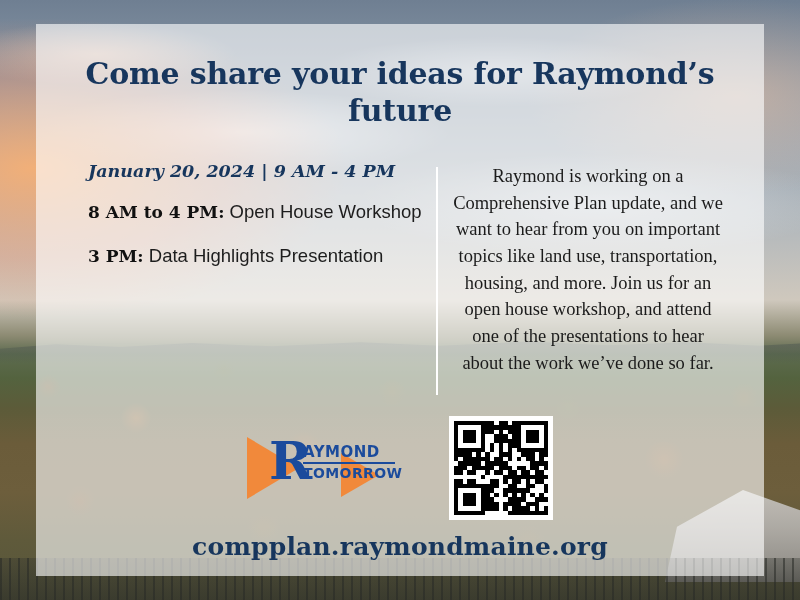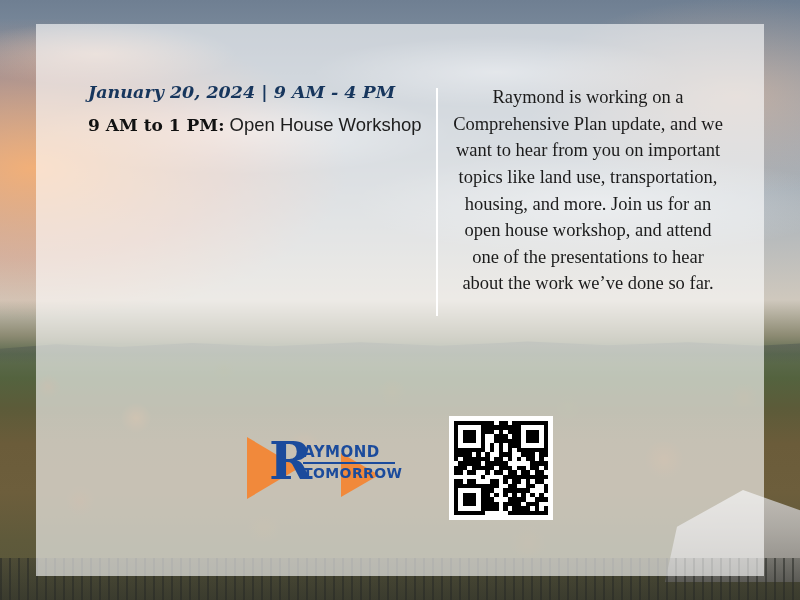--- a/index.html
+++ b/index.html
@@ -154,21 +154,21 @@
     box-sizing: border-box;
   }
 
   .when {
     color: #17365d;
     font-family: "DejaVu Serif", "Liberation Serif", serif;
     font-weight: bold;
     font-style: italic;
     font-size: 17.5px;
     line-height: 1.42;
-    margin-bottom: 8px;
+    margin-bottom: 16px;
   }
   .sched-row {
     color: #1d1d1d;
     font-size: 18.5px;
     line-height: 1.3;
     margin-bottom: 20px;
   }
   .sched-row .t {
     font-family: "DejaVu Serif", "Liberation Serif", serif;
     font-weight: bold;
@@ -294,30 +294,34 @@
   <div class="bg"></div>
   <div class="ridge"></div>
   <div class="canopy"></div>
   <div class="house"></div>
   <div class="fence"></div>
 
   <div class="panel">
     <div class="content">
 
       <div class="headline">
+        <div>Come share your ideas for Raymond’s future</div>
       </div>
 
       <div class="columns">
         <div class="col-left">
           <div class="when">
             <div>January 20, 2024 | 9 AM - 4 PM</div>
           </div>
 
           <div class="sched-row">
-            <span class="t">9 AM to 1 PM:</span><span class="d"> Open House Workshop</span>
+            <span class="t">8 AM to 4 PM:</span><span class="d"> Open House Workshop</span>
+          </div>
+          <div class="sched-row">
+            <span class="t">3 PM:</span><span class="d"> Data Highlights Presentation</span>
           </div>
         </div>
 
         <div class="divider"></div>
 
         <div class="col-right">
           <div class="blurb">Raymond is working on a Comprehensive Plan update, and we want to hear from you on important topics like land use, transportation, housing, and more. Join us for an open house workshop, and attend one of the presentations to hear about the work we’ve done so far.</div>
         </div>
       </div>
 
@@ -771,15 +775,16 @@
               <i></i>
               <i></i>
               <i></i>
               <i></i>
               <i></i>
               <i></i>
             </div>
         </div>
       </div>
 
+      <div class="url">compplan.raymondmaine.org</div>
     </div>
   </div>
 </div>
 
 </body></html>

